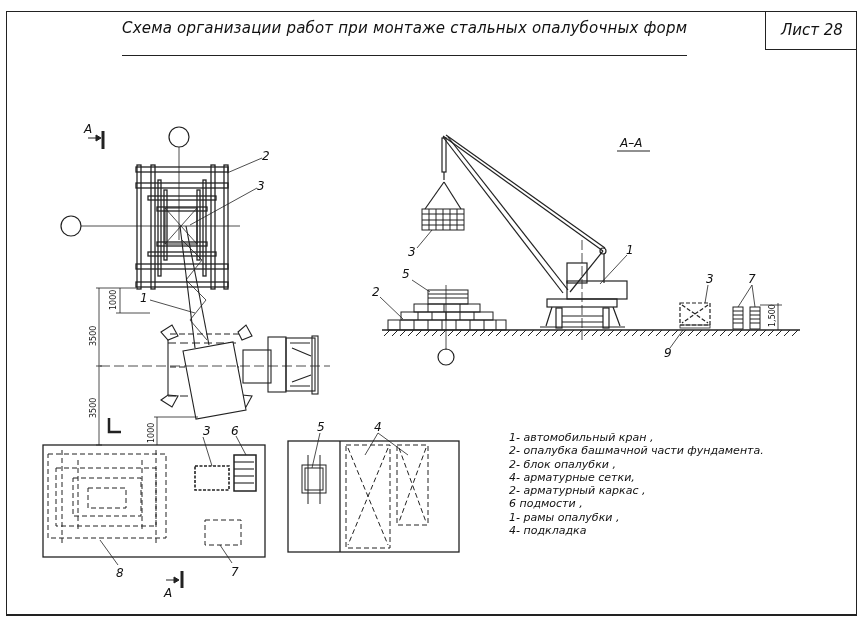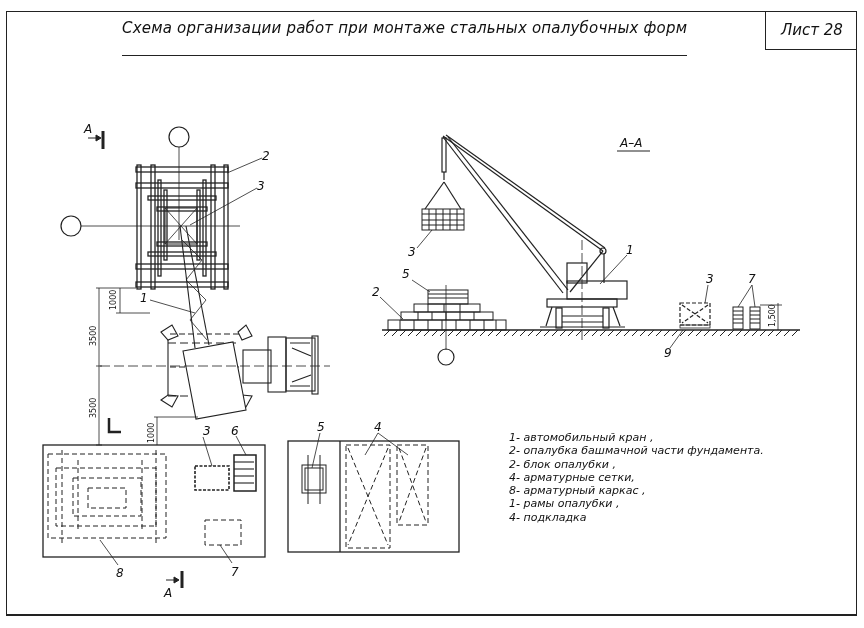--- a/index.html
+++ b/index.html
@@ -274,16 +274,17 @@
     <line x1="778" y1="303" x2="778" y2="330" stroke-width="0.8"></line>
     <text class="dim" transform="translate(775,327) rotate(-90)" stroke="none">1,500</text>
   </g>
 </svg>
 
 <div class="legend">
   <div>1- автомобильный кран ,</div>
   <div>2- опалубка башмачной части фундамента.</div>
   <div>2- блок опалубки ,</div>
   <div>4- арматурные сетки,</div>
-  <div>8- арматурный каркас ,</div>
+  <div>2- арматурный каркас ,</div>
+  <div>6  подмости ,</div>
   <div>1- рамы опалубки ,</div>
   <div>4- подкладка</div>
 </div>
 
 </body></html>

